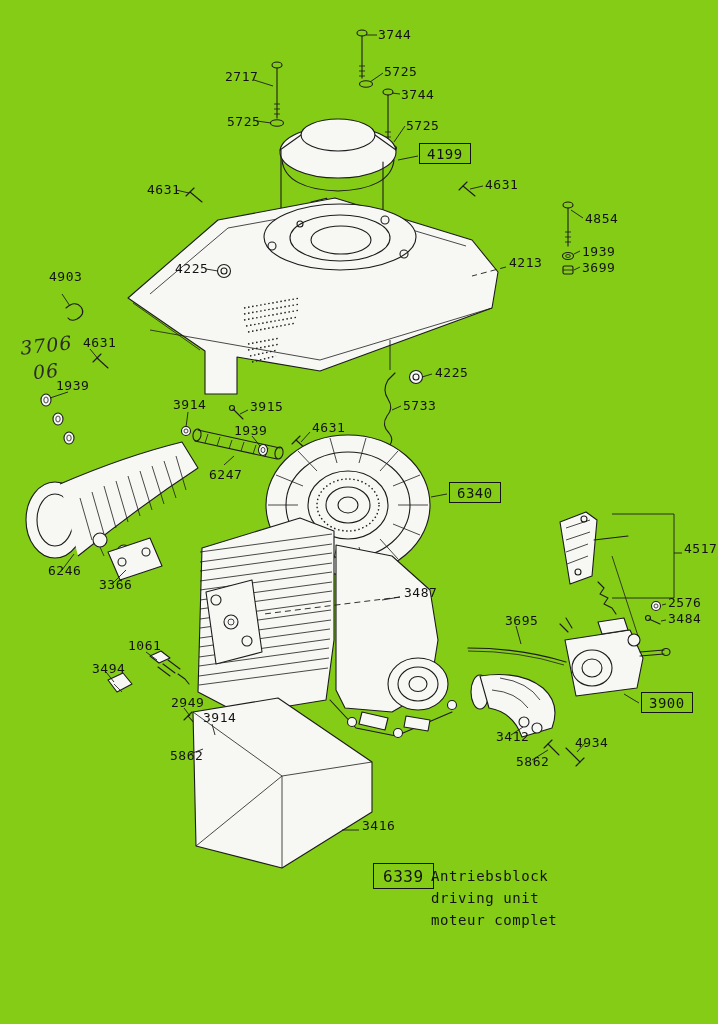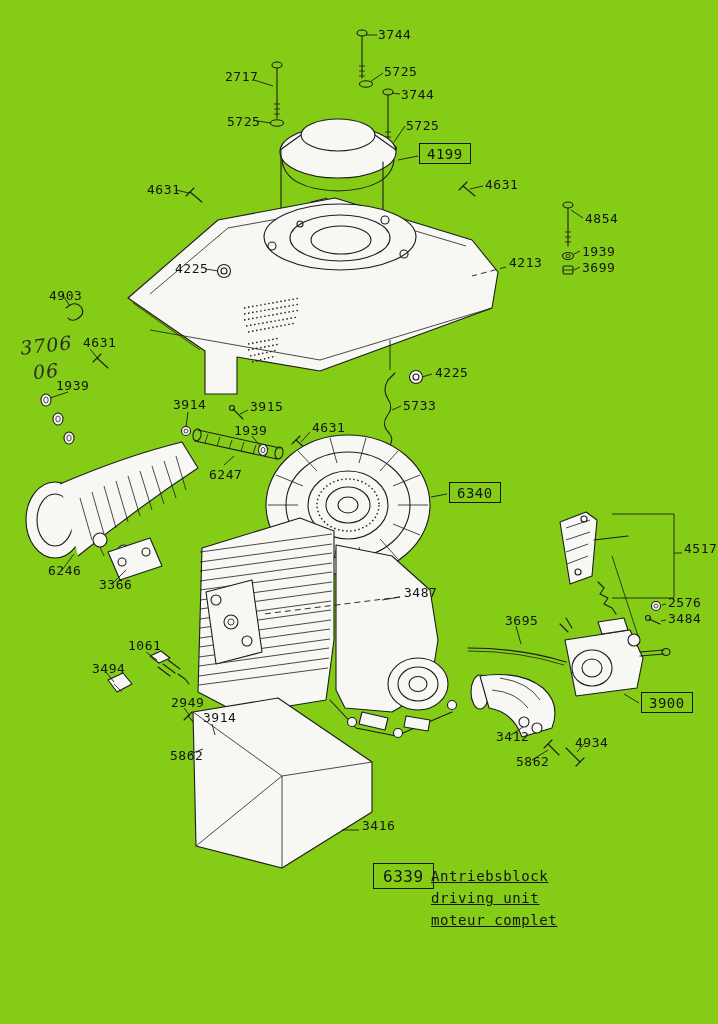--- a/index.html
+++ b/index.html
@@ -35,21 +35,20 @@
     font:italic 19px "DejaVu Serif", serif;
     transform:rotate(-6deg);
     color:#2a2a2a;
     letter-spacing:1px;
   }
   .caption-line{
     position:absolute;
     font:14px "DejaVu Sans Mono", monospace;
     letter-spacing:0.6px;
     color:#131313;
-    text-decoration:underline;
   }
 </style>
 </head>
 <body>
 
 <div class="page">
 
 <svg width="718" height="1024" viewBox="0 0 718 1024">
 
   <g>
@@ -385,21 +384,21 @@
   <div class="lbl" style="left:227px;top:114px">5725</div>
   <div class="lbl" style="left:406px;top:118px">5725</div>
   <div class="lbl boxed" style="left:419px;top:143px">4199</div>
   <div class="lbl" style="left:147px;top:182px">4631</div>
   <div class="lbl" style="left:485px;top:177px">4631</div>
   <div class="lbl" style="left:585px;top:211px">4854</div>
   <div class="lbl" style="left:582px;top:244px">1939</div>
   <div class="lbl" style="left:582px;top:260px">3699</div>
   <div class="lbl" style="left:509px;top:255px">4213</div>
   <div class="lbl" style="left:175px;top:261px">4225</div>
-  <div class="lbl" style="left:49px;top:288px">4903</div>
+  <div class="lbl" style="left:49px;top:269px">4903</div>
   <div class="lbl hand" style="left:20px;top:334px">3706</div>
   <div class="lbl hand" style="left:33px;top:360px">06</div>
   <div class="lbl" style="left:83px;top:335px">4631</div>
   <div class="lbl" style="left:56px;top:378px">1939</div>
   <div class="lbl" style="left:173px;top:397px">3914</div>
   <div class="lbl" style="left:250px;top:399px">3915</div>
   <div class="lbl" style="left:234px;top:423px">1939</div>
   <div class="lbl" style="left:312px;top:420px">4631</div>
   <div class="lbl" style="left:209px;top:467px">6247</div>
   <div class="lbl" style="left:403px;top:398px">5733</div>

